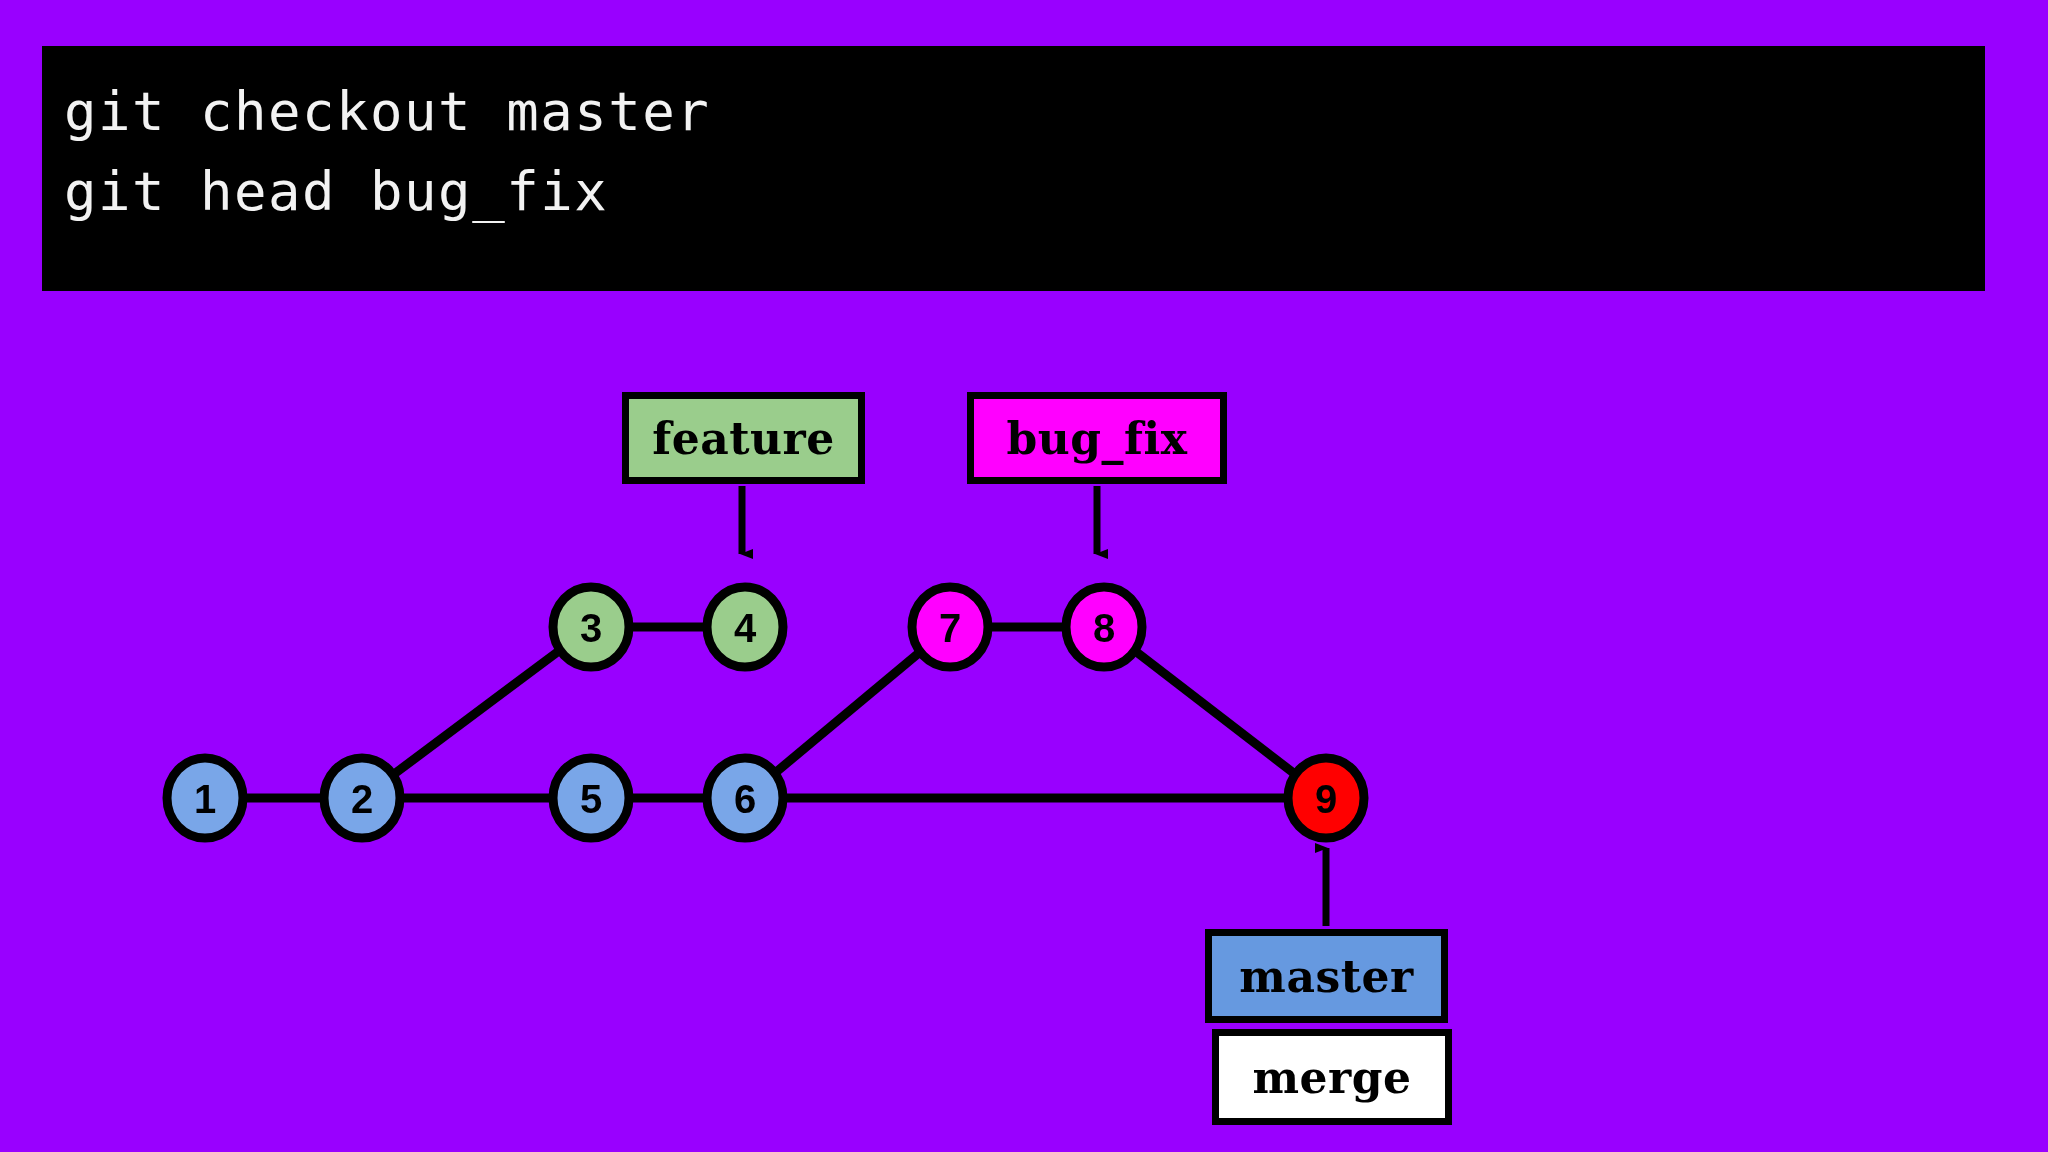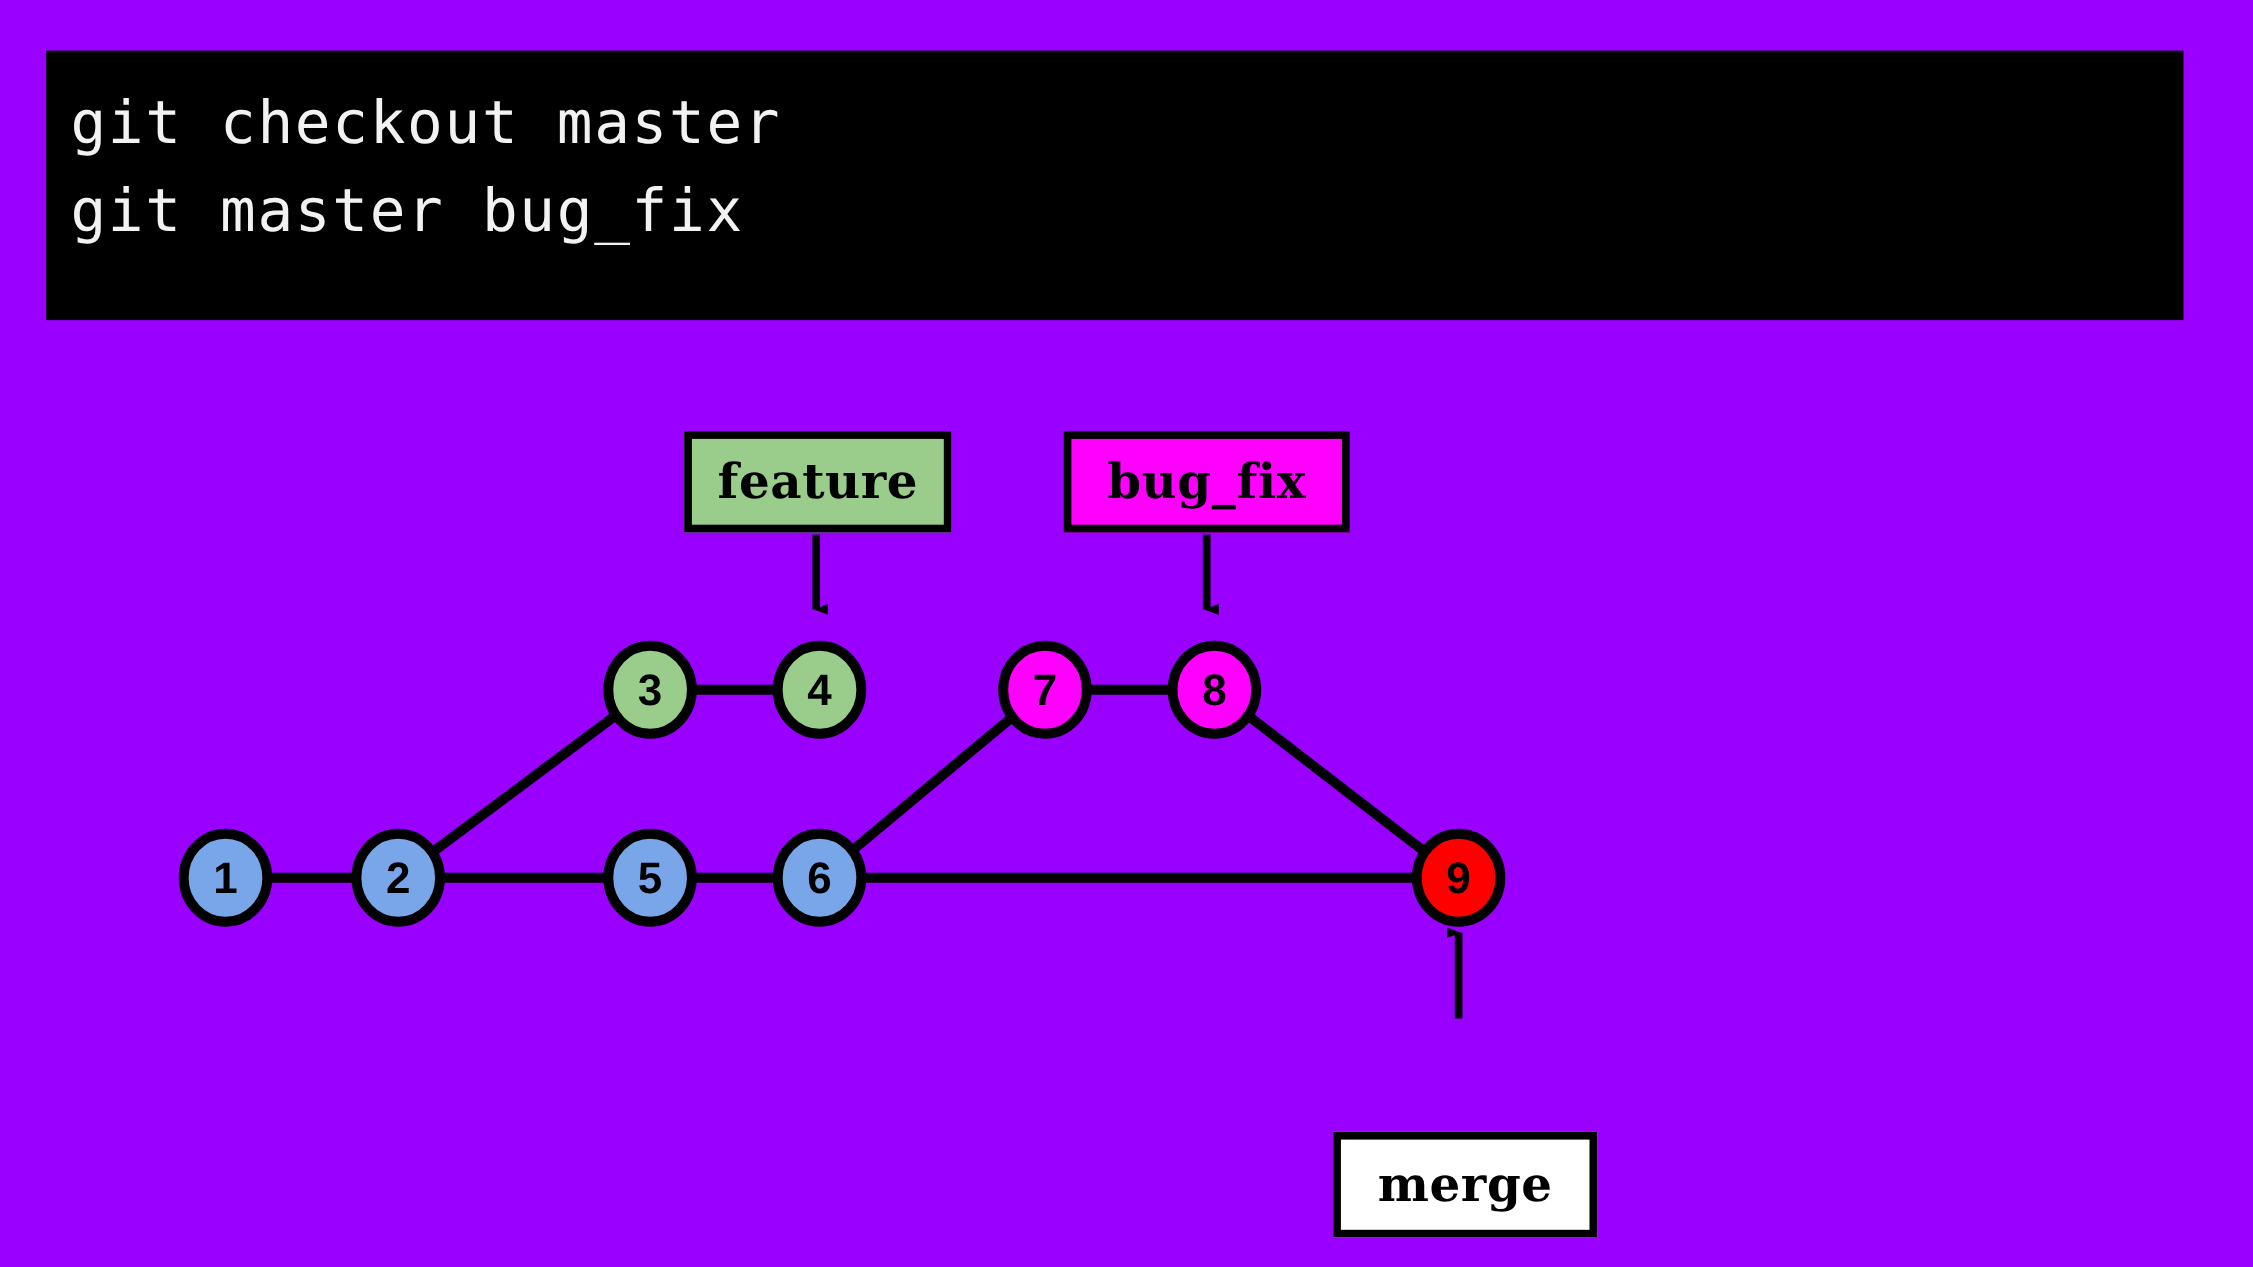--- a/index.html
+++ b/index.html
@@ -92,21 +92,21 @@
     pointer-events: none;
   }
 </style>
 </head>
 <body>
 
 <div id="stage">
 
   <div class="terminal">
     <div class="terminal-line">git checkout master</div>
-    <div class="terminal-line">git master bug_fix</div>
+    <div class="terminal-line">git head bug_fix</div>
   </div>
 
   <svg id="graph" viewBox="0 0 2048 1152" xmlns="http://www.w3.org/2000/svg">
     <defs>
       <marker id="arrowDown" markerWidth="14" markerHeight="14" refX="5" refY="11" orient="auto" markerUnits="userSpaceOnUse">
         <path d="M0,0 L10,0 L5,13 Z" fill="#000000"></path>
       </marker>
       <marker id="arrowUp" markerWidth="14" markerHeight="14" refX="5" refY="11" orient="auto" markerUnits="userSpaceOnUse">
         <path d="M0,0 L10,0 L5,13 Z" fill="#000000"></path>
       </marker>
@@ -167,17 +167,20 @@
         <line x1="1326" y1="910" x2="1326" y2="832" stroke="#000000" stroke-width="7" marker-end="url(#arrowUp)"></line>
       </g>
   </svg>
 
   <div class="ref-box ref-bugfix">
     <span>bug_fix</span>
   </div>
   <div class="ref-box ref-feature">
     <span>feature</span>
   </div>
+  <div class="ref-box ref-master">
+    <span>master</span>
+  </div>
   <div class="ref-box ref-head">
     <span>merge</span>
   </div>
 
 </div>
 
 </body></html>

